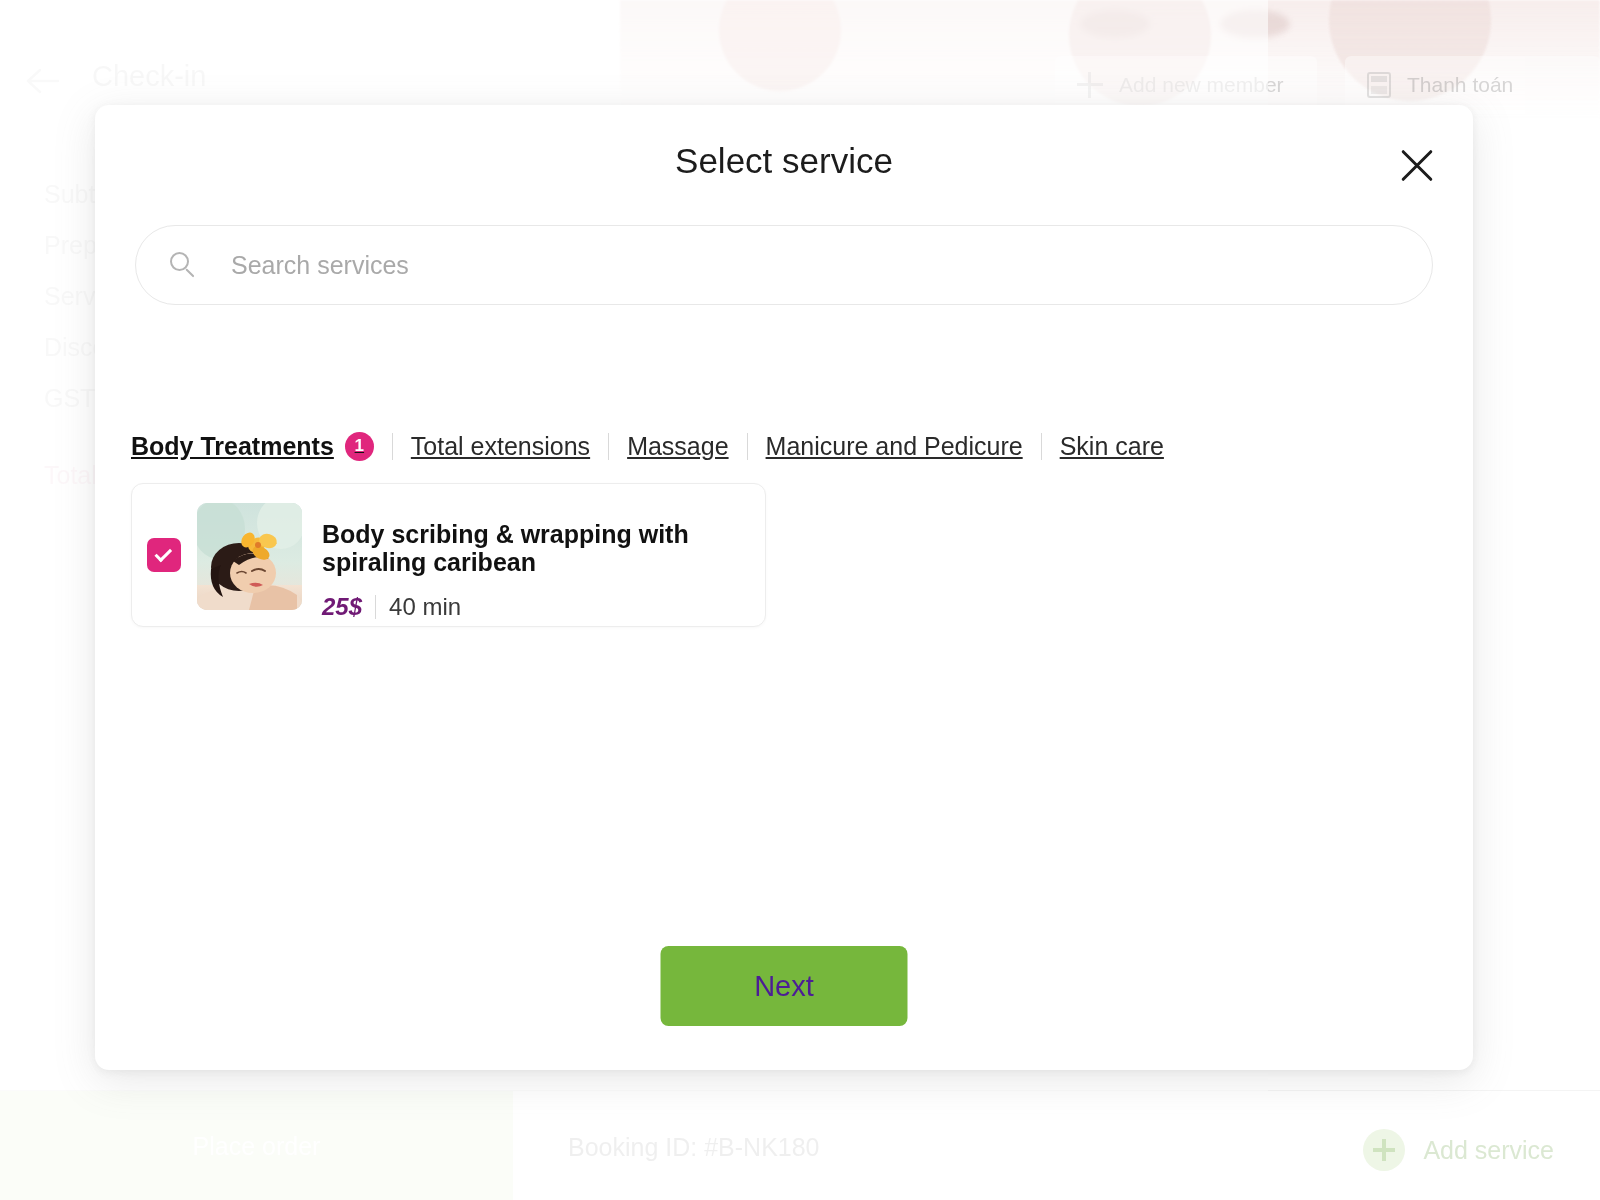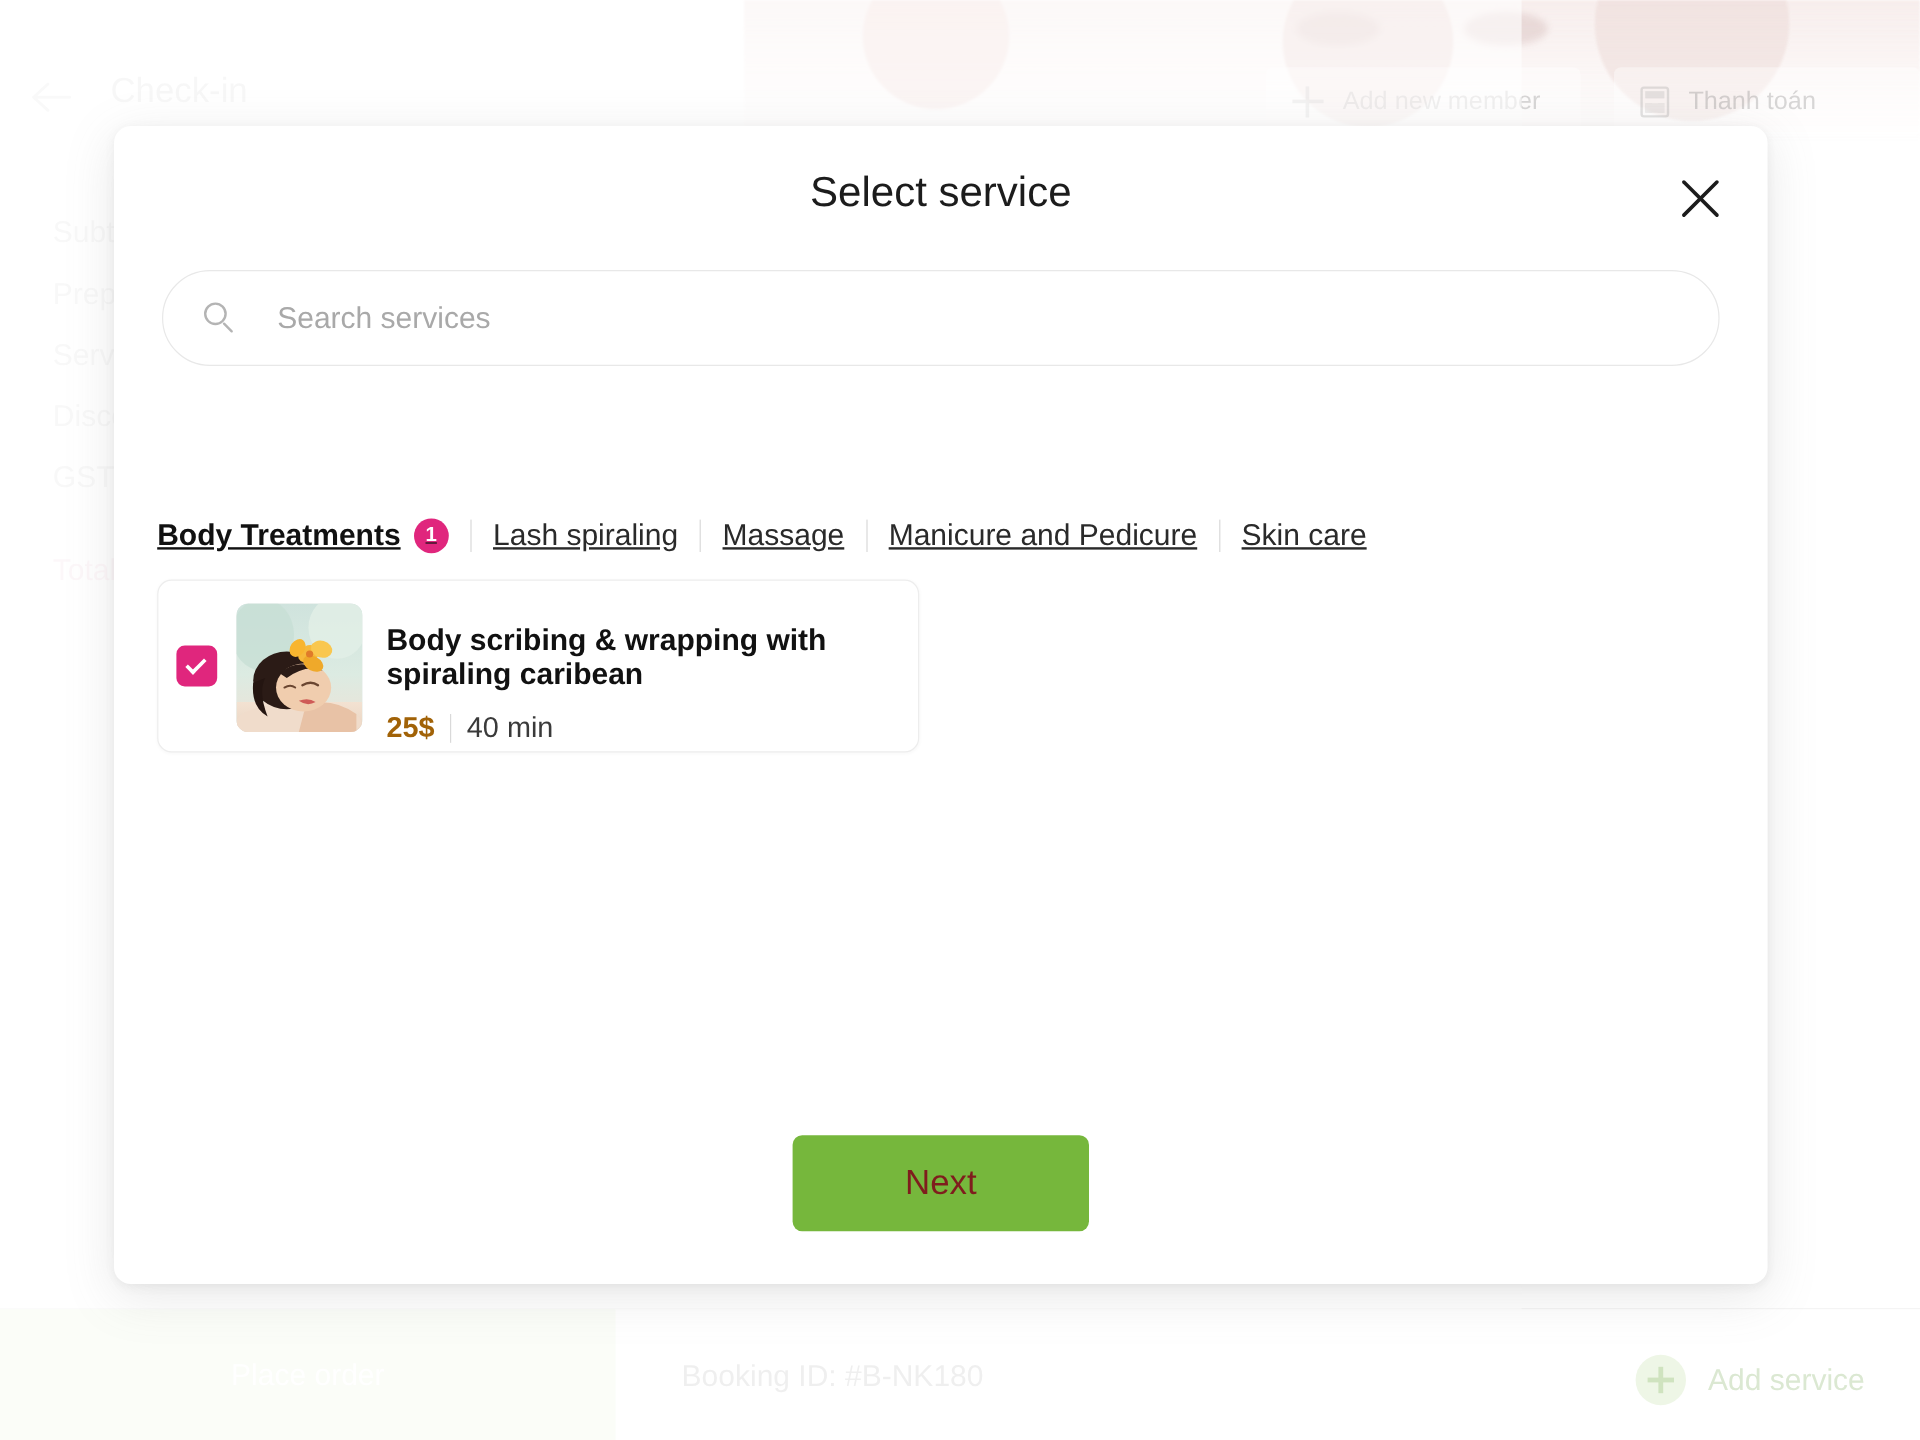--- a/index.html
+++ b/index.html
@@ -425,39 +425,40 @@
     width: 370px;
   }
   .service-meta {
     margin-top: 17px;
     display: flex;
     align-items: center;
     gap: 13px;
     font-size: 24px;
   }
   .service-price {
-    color: #a16207;
+    color: #701a75;
     font-weight: bold;
+    font-style: italic;
   }
   .meta-divider {
     width: 1px;
     height: 24px;
     background: #d9d9d9;
   }
   .service-duration { color: #3a3a3a; }
 
   .next-btn {
     position: absolute;
     left: 50%;
     transform: translateX(-50%);
     bottom: 44px;
     width: 247px;
     height: 80px;
     background: #76b73c;
-    color: #7f1d1d;
+    color: #4c1d95;
     border: none;
     border-radius: 8px;
     font-family: "Liberation Sans", sans-serif;
     font-size: 29px;
     cursor: pointer;
   }
 </style>
 </head>
 <body>
 
@@ -533,21 +534,21 @@
       <input class="search-input" type="text" placeholder="Search services" style="">
     </div>
 
     <div class="tabs">
       <div class="tab active">
         <span>Body Treatments</span>
         <span class="tab-badge">1</span>
       </div>
       <div class="tab-divider"></div>
       <div class="tab">
-        <span>Lash spiraling</span>
+        <span>Total extensions</span>
       </div>
       <div class="tab-divider"></div>
       <div class="tab">
         <span>Massage</span>
       </div>
       <div class="tab-divider"></div>
       <div class="tab">
         <span>Manicure and Pedicure</span>
       </div>
       <div class="tab-divider"></div>

